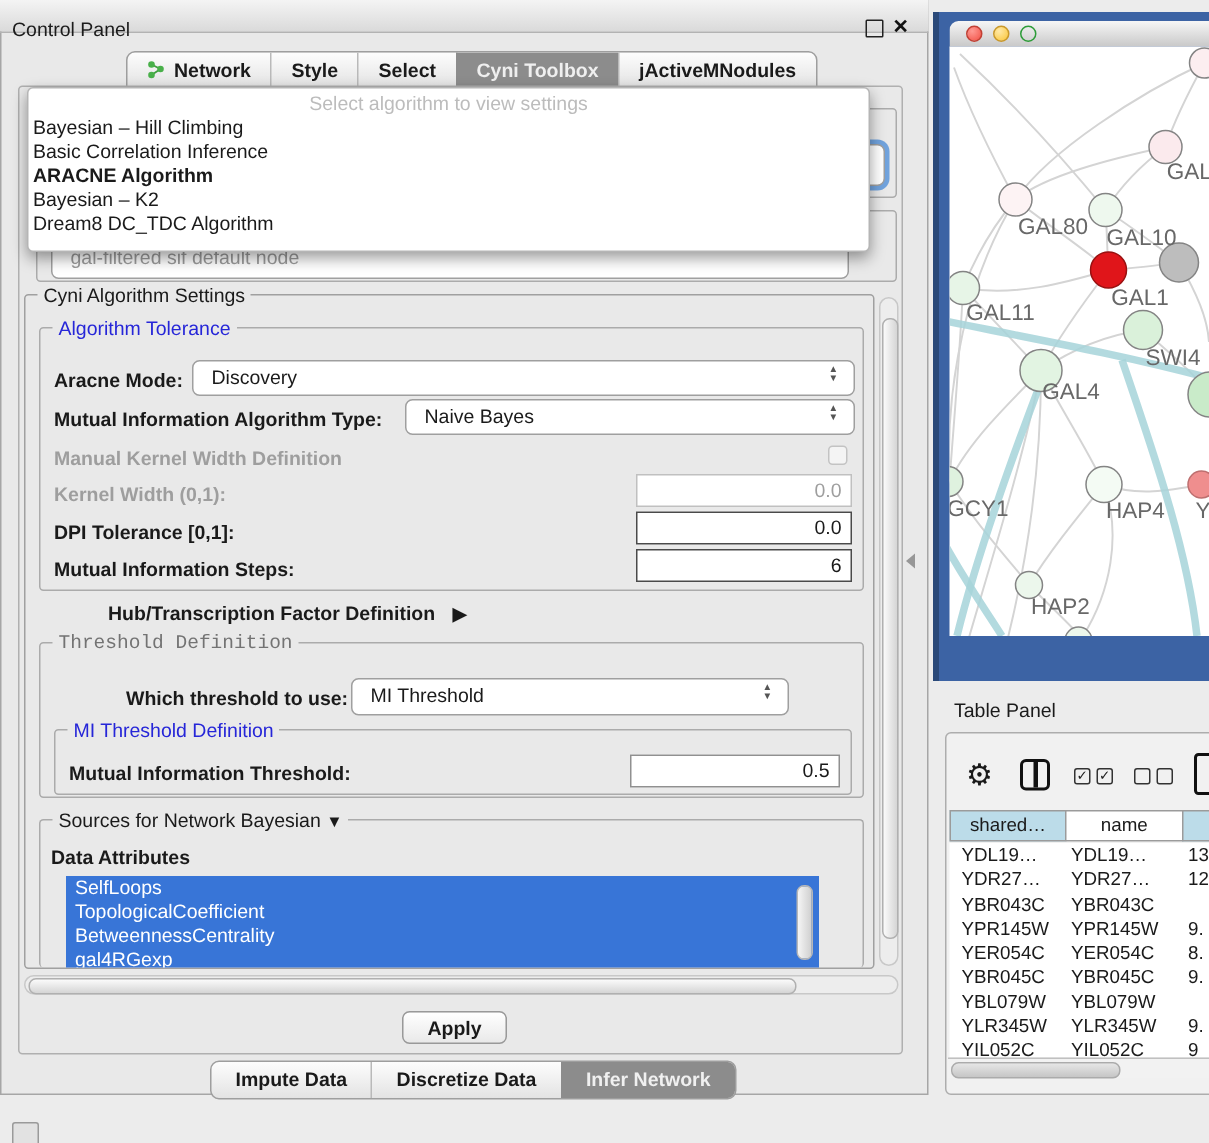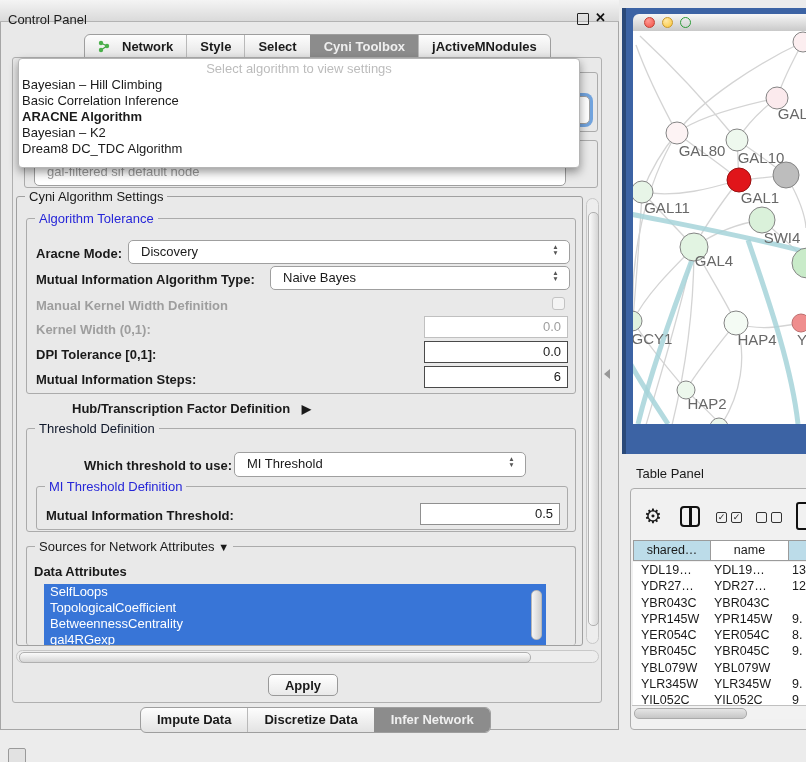--- a/index.html
+++ b/index.html
@@ -7,42 +7,42 @@
        font-family:"Liberation Sans",sans-serif;font-size:13px;color:#1a1a1a;}
   .abs{position:absolute;}
   
   .cp-window{left:0;top:8;width:619px;height:730px;background:#e9e9e9;border:1px solid #a6a6a6;box-sizing:border-box;}
   .cp-titlebar{left:0;top:8;width:619px;height:21px;background:linear-gradient(#f4f4f4,#dadada);border-bottom:1px solid #b3b3b3;}
   .cp-title{left:8px;top:12px;font-size:13px;color:#1c1c1c;}
   .float-icon{left:577px;top:13px;width:10px;height:10px;border:1.7px solid #222;border-radius:1px;}
   .close-icon{left:595px;top:10px;font-size:13px;font-weight:bold;color:#111;}
   
   .tabbar{left:84px;top:34px;height:23px;display:flex;border:1px solid #9e9e9e;border-radius:6px 6px 0 0;overflow:hidden;background:linear-gradient(#fdfdfd,#e3e3e3);}
-  .tab{padding:0 13px;line-height:23px;font-weight:bold;border-left:1px solid #b9b9b9;white-space:nowrap;display:flex;align-items:center;gap:11px;}
+  .tab{padding:0 13px;line-height:23px;font-weight:bold;border-left:1px solid #b9b9b9;white-space:nowrap;display:flex;align-items:center;gap:5px;}
   .tab:first-child{border-left:none;}
   .tab.sel{background:#8c8c8c;color:#efefef;border-left:1px solid #8c8c8c;}
   .net-glyph{width:13px;height:13px;display:inline-block;}
   
   .content-panel{left:12px;top:57px;width:590px;height:646px;border:1px solid #b0b0b0;border-radius:3px;background:#e9e9e9;box-sizing:border-box;}
   
   .gbox{border:1px solid #ababab;border-radius:3px;box-sizing:border-box;background:#e9e9e9;}
   .combo{background:#fff;border:1px solid #9f9f9f;border-radius:5px;box-sizing:border-box;line-height:22px;padding-left:12px;}
   .stepper{position:absolute;right:9px;top:3px;width:9px;font-size:6.5px;line-height:6px;color:#555;text-align:center;}
   .focus-ring{box-shadow:0 0 0 3px rgba(100,155,220,.9);}
   
   .popup{left:18px;top:58px;width:560px;height:108px;background:#fff;border:1px solid #b5b5b5;border-radius:4px;
          box-shadow:0 4px 10px rgba(0,0,0,.4);z-index:20;}
   .popup-placeholder{left:0;top:2px;width:100%;text-align:center;color:#bcbcbc;}
   .popup-items{left:2px;top:18px;width:550px;}
   .popup-item{height:16px;line-height:16px;padding-left:1px;white-space:nowrap;}
   .popup-item.bold{font-weight:bold;}
   
   .settings-group{left:16px;top:196px;width:567px;height:450px;border:1px solid #a0a0a0;border-radius:3px;box-sizing:border-box;}
   .group-title{position:absolute;top:-8px;left:8px;background:#e9e9e9;padding:0 4px;line-height:15px;}
-  .blue{color:#2626d8;} .green{color:#0f172a;}
+  .blue{color:#2626d8;} .green{color:#737373;font-family:Liberation Mono, monospace;}
   .lbl{font-weight:bold;white-space:nowrap;}
   .dis{color:#9e9e9e;}
   .field{background:#fff;box-sizing:border-box;text-align:right;padding-right:6px;line-height:20px;}
   .vsb{left:586px;top:198px;width:13px;height:446px;background:#ededed;border:1px solid #c8c8c8;border-radius:7px;box-sizing:border-box;}
   .vsb-thumb{position:absolute;left:1px;top:13px;width:9px;height:412px;background:linear-gradient(90deg,#fbfbfb,#d5d5d5);border:1px solid #b0b0b0;border-radius:5px;}
   .hsb{left:16px;top:650px;width:583px;height:13px;background:#ededed;border:1px solid #c8c8c8;border-radius:7px;box-sizing:border-box;}
   .hsb-thumb{position:absolute;left:2px;top:1px;width:510px;height:9px;background:linear-gradient(#fbfbfb,#d5d5d5);border:1px solid #b0b0b0;border-radius:5px;}
   .checkbox{width:13px;height:13px;border:1px solid #c3c3c3;background:#f4f4f4;border-radius:3px;box-sizing:border-box;}
   
   .attr-list{left:44px;top:584px;width:502px;height:61px;overflow:hidden;}
@@ -185,21 +185,21 @@
     <span class="stepper">▲<br>▼</span>
   </div>
   <div class="abs gbox" style="left:36px;top:486px;width:532px;height:44px;background:transparent;">
     <span class="group-title blue">MI Threshold Definition</span>
   </div>
   <div class="abs lbl" style="left:46px;top:508px;">Mutual Information Threshold:</div>
   <div class="abs field" style="left:420px;top:503px;width:140px;height:22px;border:1px solid #909090;">0.5</div>
 
   <div class="abs gbox" style="left:26px;top:546px;width:550px;height:99px;background:transparent;border-bottom:none;">
     <span class="group-title">
-      <span>Sources for Network Attributes</span>
+      <span>Sources for Network Bayesian</span>
       <span style="font-size:11px;">▼</span>
     </span>
   </div>
   <div class="abs lbl" style="left:34px;top:564px;">Data Attributes</div>
   <div class="abs attr-list">
       <div class="attr-row">SelfLoops</div>
       <div class="attr-row">TopologicalCoefficient</div>
       <div class="attr-row">BetweennessCentrality</div>
       <div class="attr-row">gal4RGexp</div>
     </div>

